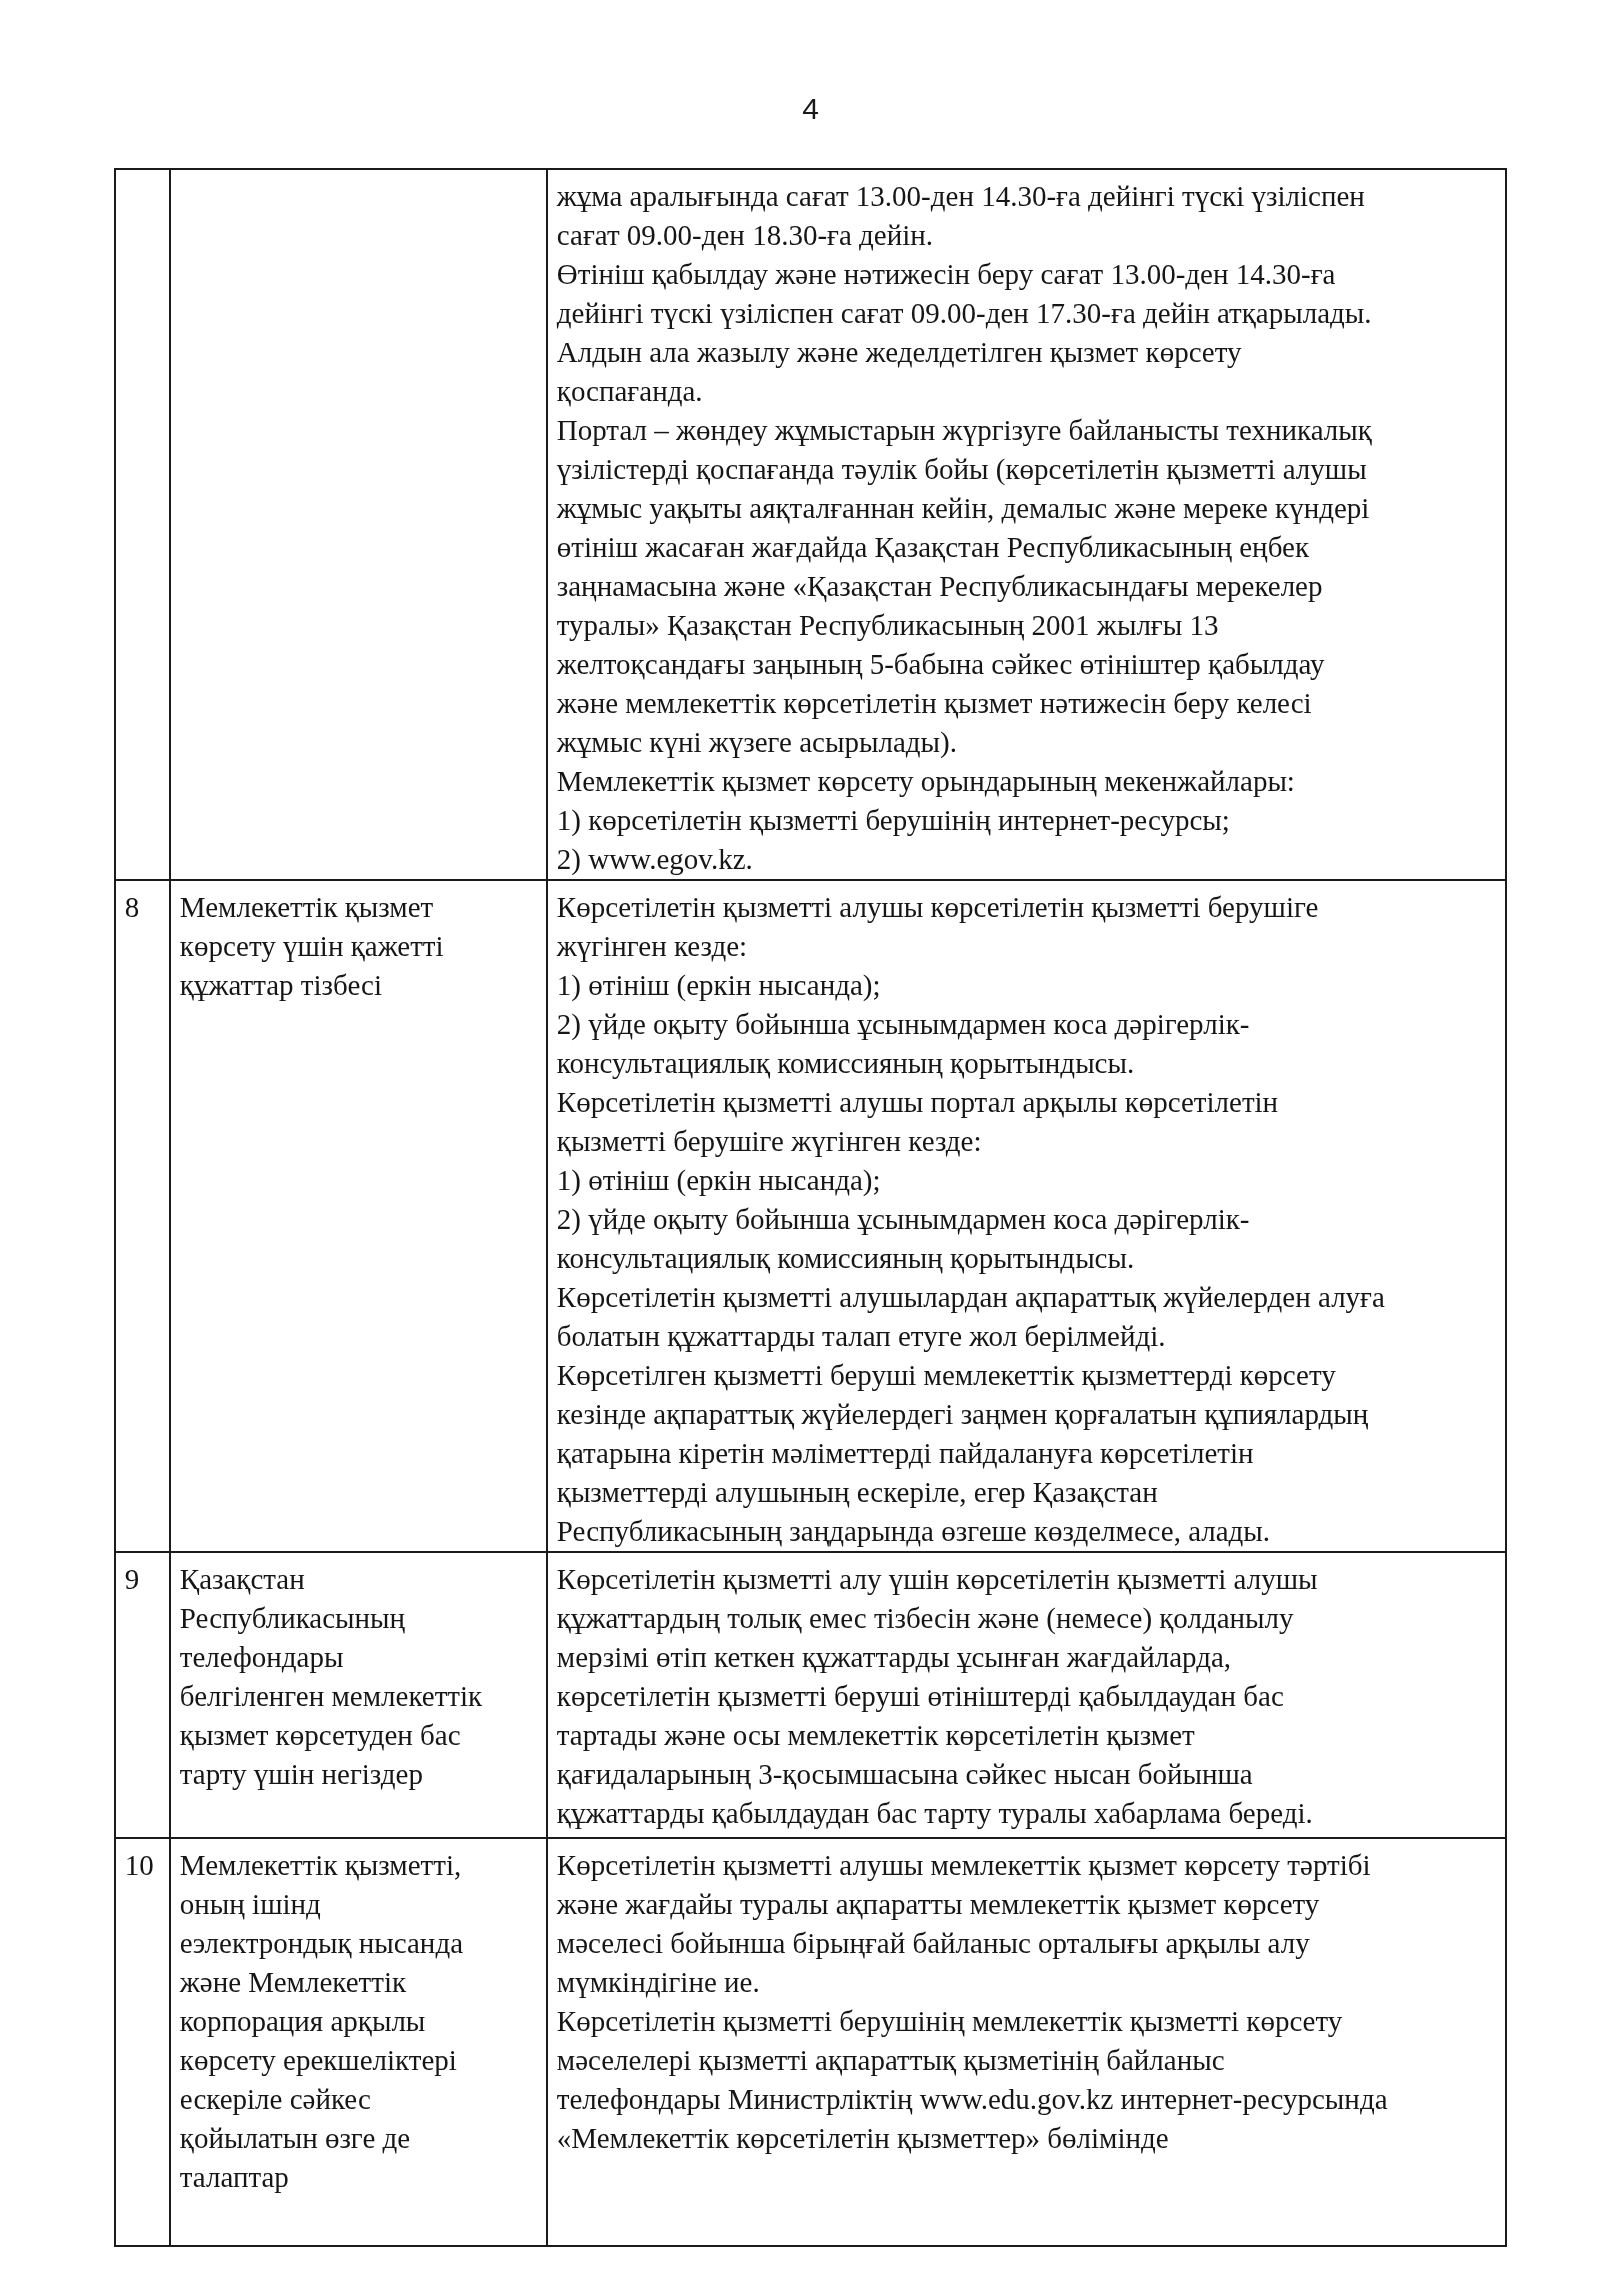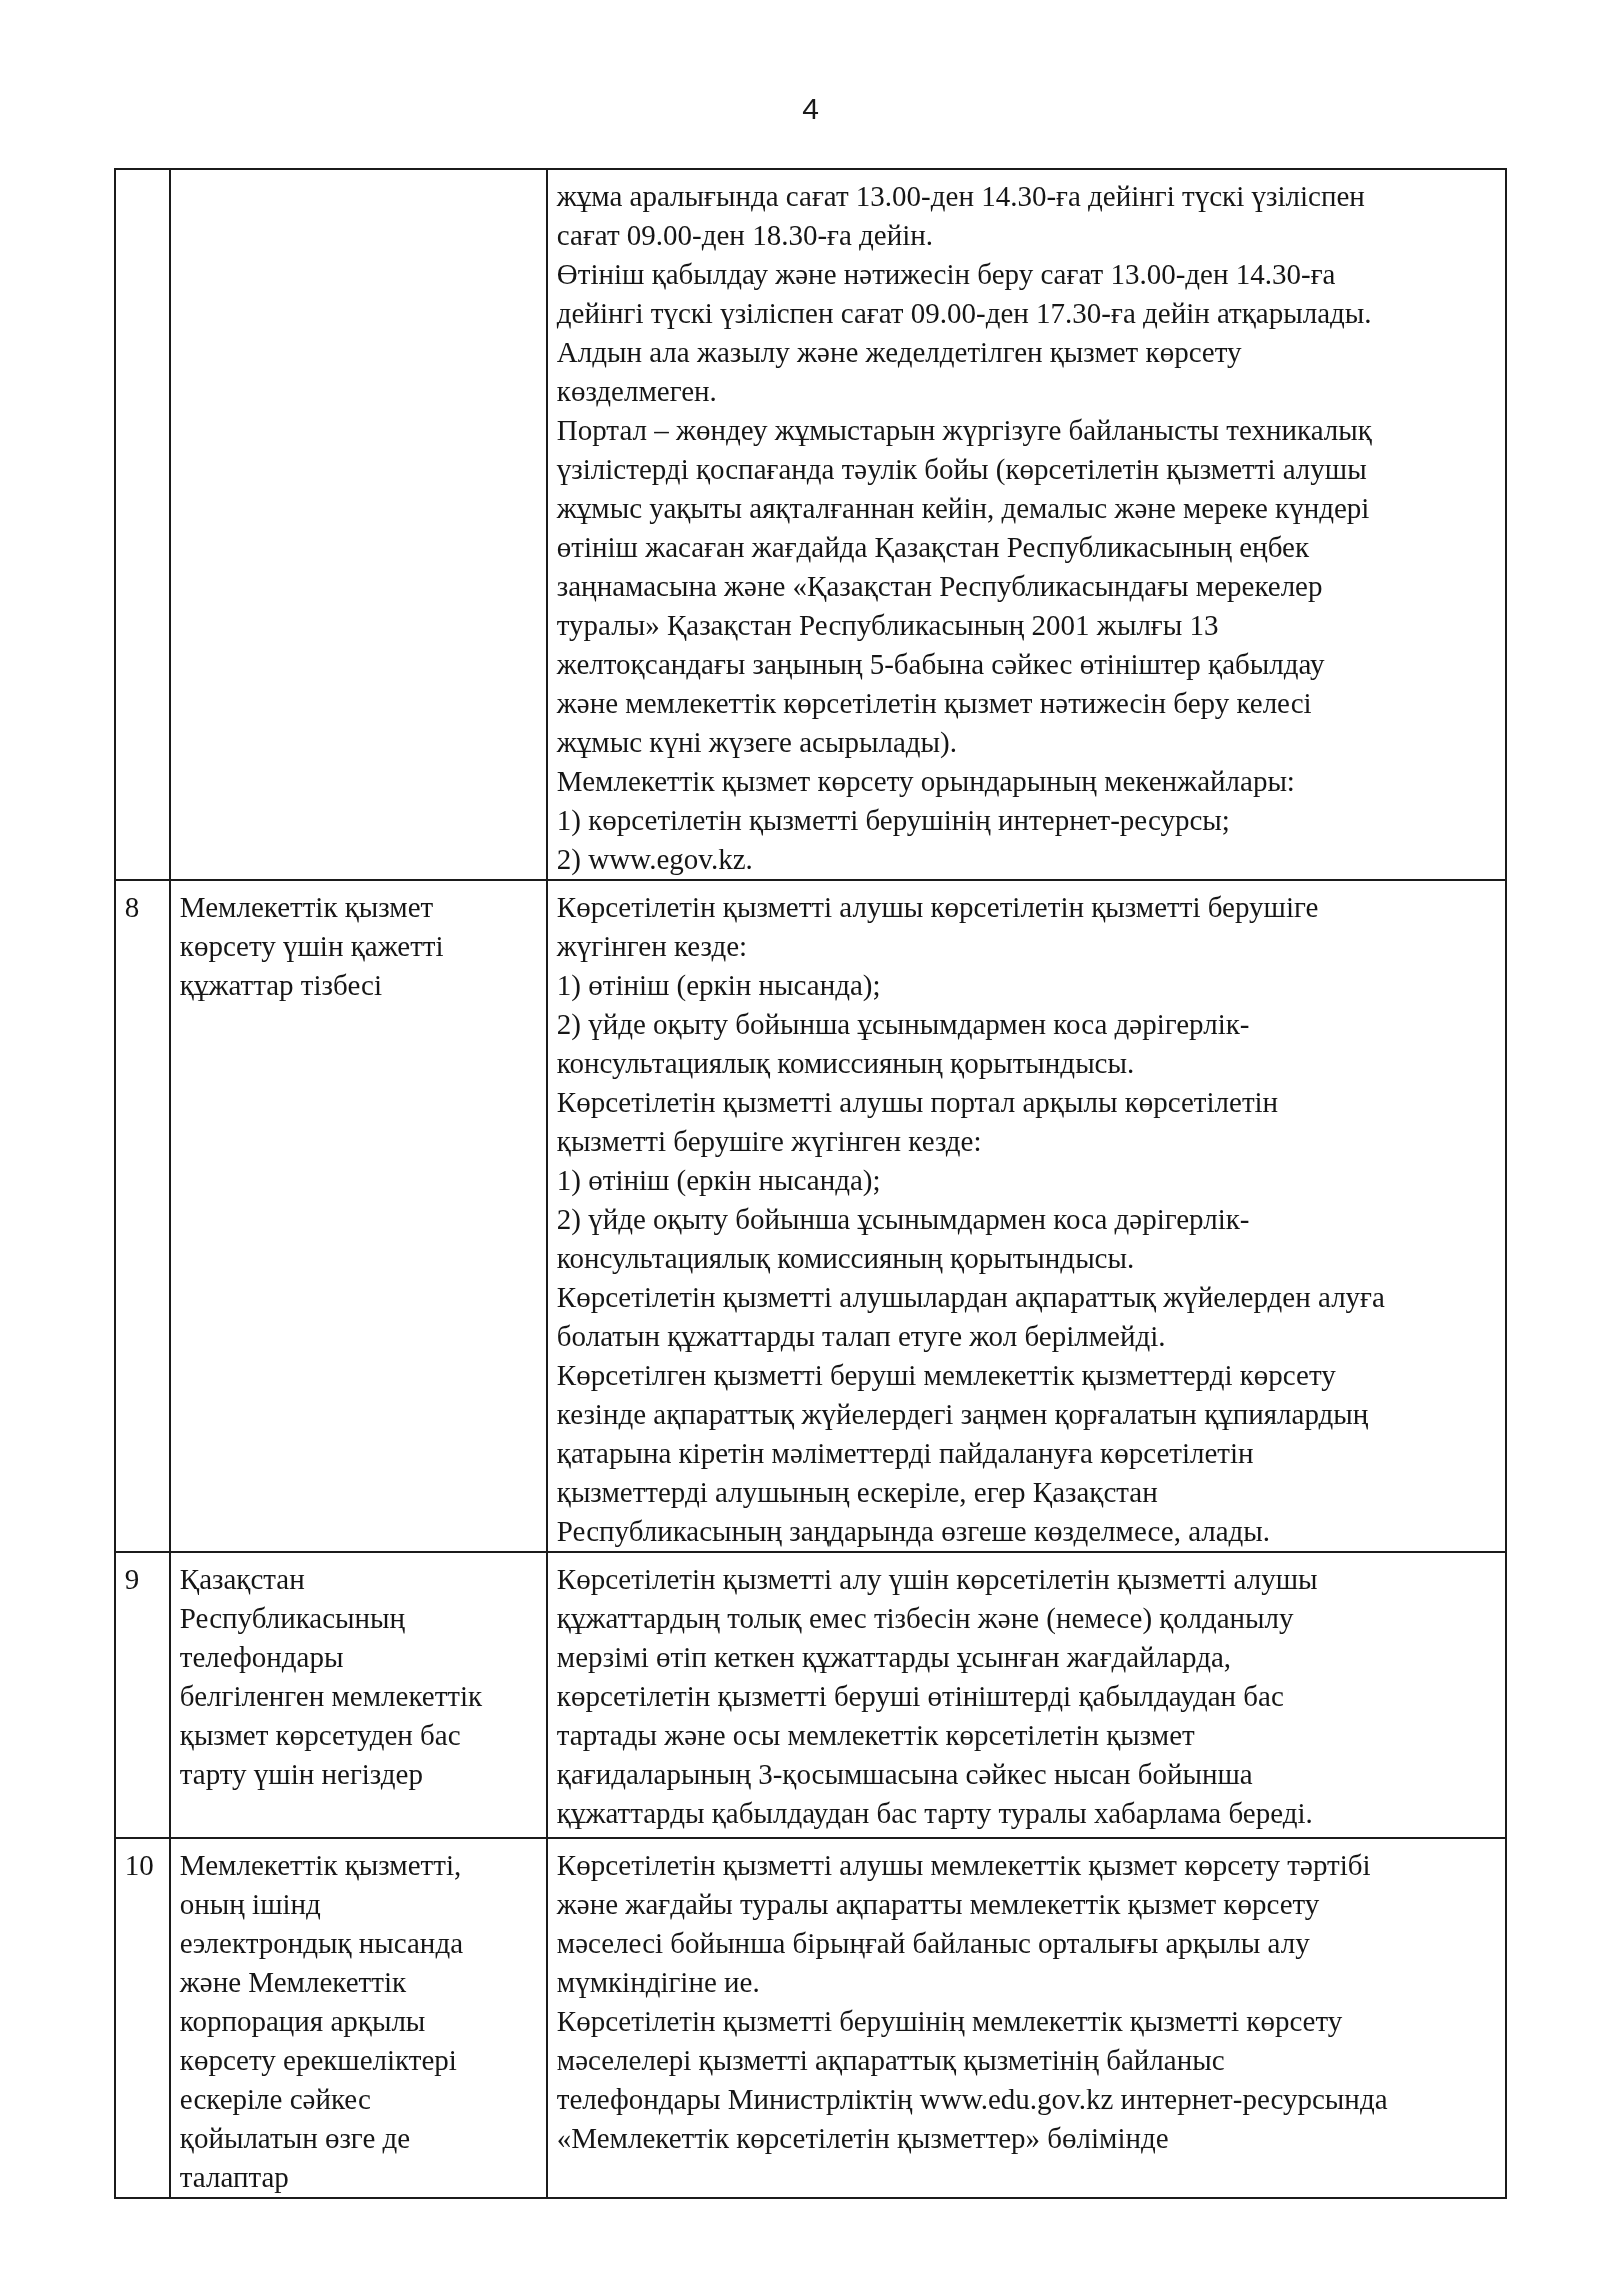--- a/index.html
+++ b/index.html
@@ -41,21 +41,21 @@
     padding: 6.9px 9.8px 0 8.8px;
     overflow: hidden;
   }
   col.col-num   { width: 55px; }
   col.col-label { width: 377px; }
   col.col-content { width: 959px; }
 
   tr.r0 td { height: 699px; }
   tr.r1 td { height: 647px; }
   tr.r2 td { height: 286px; }
-  tr.r3 td { height: 360px; }
+  tr.r3 td { height: 408px; }
 
   td.c-num {
     font-size: 29px;
     line-height: 38px;
     padding-left: 8.8px;
   }
   td.c-label {
     padding-left: 11.8px;
     padding-right: 21.6px;
   }
@@ -91,21 +91,21 @@
         <td class="c-label">
             <div></div>
           </td>
         <td class="c-content">
             <div>
               <div class="line">жұма аралығында сағат 13.00-ден 14.30-ға дейінгі түскі үзіліспен</div>
               <div class="line">сағат 09.00-ден 18.30-ға дейін.</div>
               <div class="line">Өтініш қабылдау және нәтижесін беру сағат 13.00-ден 14.30-ға</div>
               <div class="line">дейінгі түскі үзіліспен сағат 09.00-ден 17.30-ға дейін атқарылады.</div>
               <div class="line">Алдын ала жазылу және жеделдетілген қызмет көрсету</div>
-              <div class="line">көзделмеген.</div>
+              <div class="line">қоспағанда.</div>
               <div class="line">Портал – жөндеу жұмыстарын жүргізуге байланысты техникалық</div>
               <div class="line">үзілістерді қоспағанда тәулік бойы (көрсетілетін қызметті алушы</div>
               <div class="line">жұмыс уақыты аяқталғаннан кейін, демалыс және мереке күндері</div>
               <div class="line">өтініш жасаған жағдайда Қазақстан Республикасының еңбек</div>
               <div class="line">заңнамасына және «Қазақстан Республикасындағы мерекелер</div>
               <div class="line">туралы» Қазақстан Республикасының 2001 жылғы 13</div>
               <div class="line">желтоқсандағы заңының 5-бабына сәйкес өтініштер қабылдау</div>
               <div class="line">және мемлекеттік көрсетілетін қызмет нәтижесін беру келесі</div>
               <div class="line">жұмыс күні жүзеге асырылады).</div>
               <div class="line">Мемлекеттік қызмет көрсету орындарының мекенжайлары:</div>

